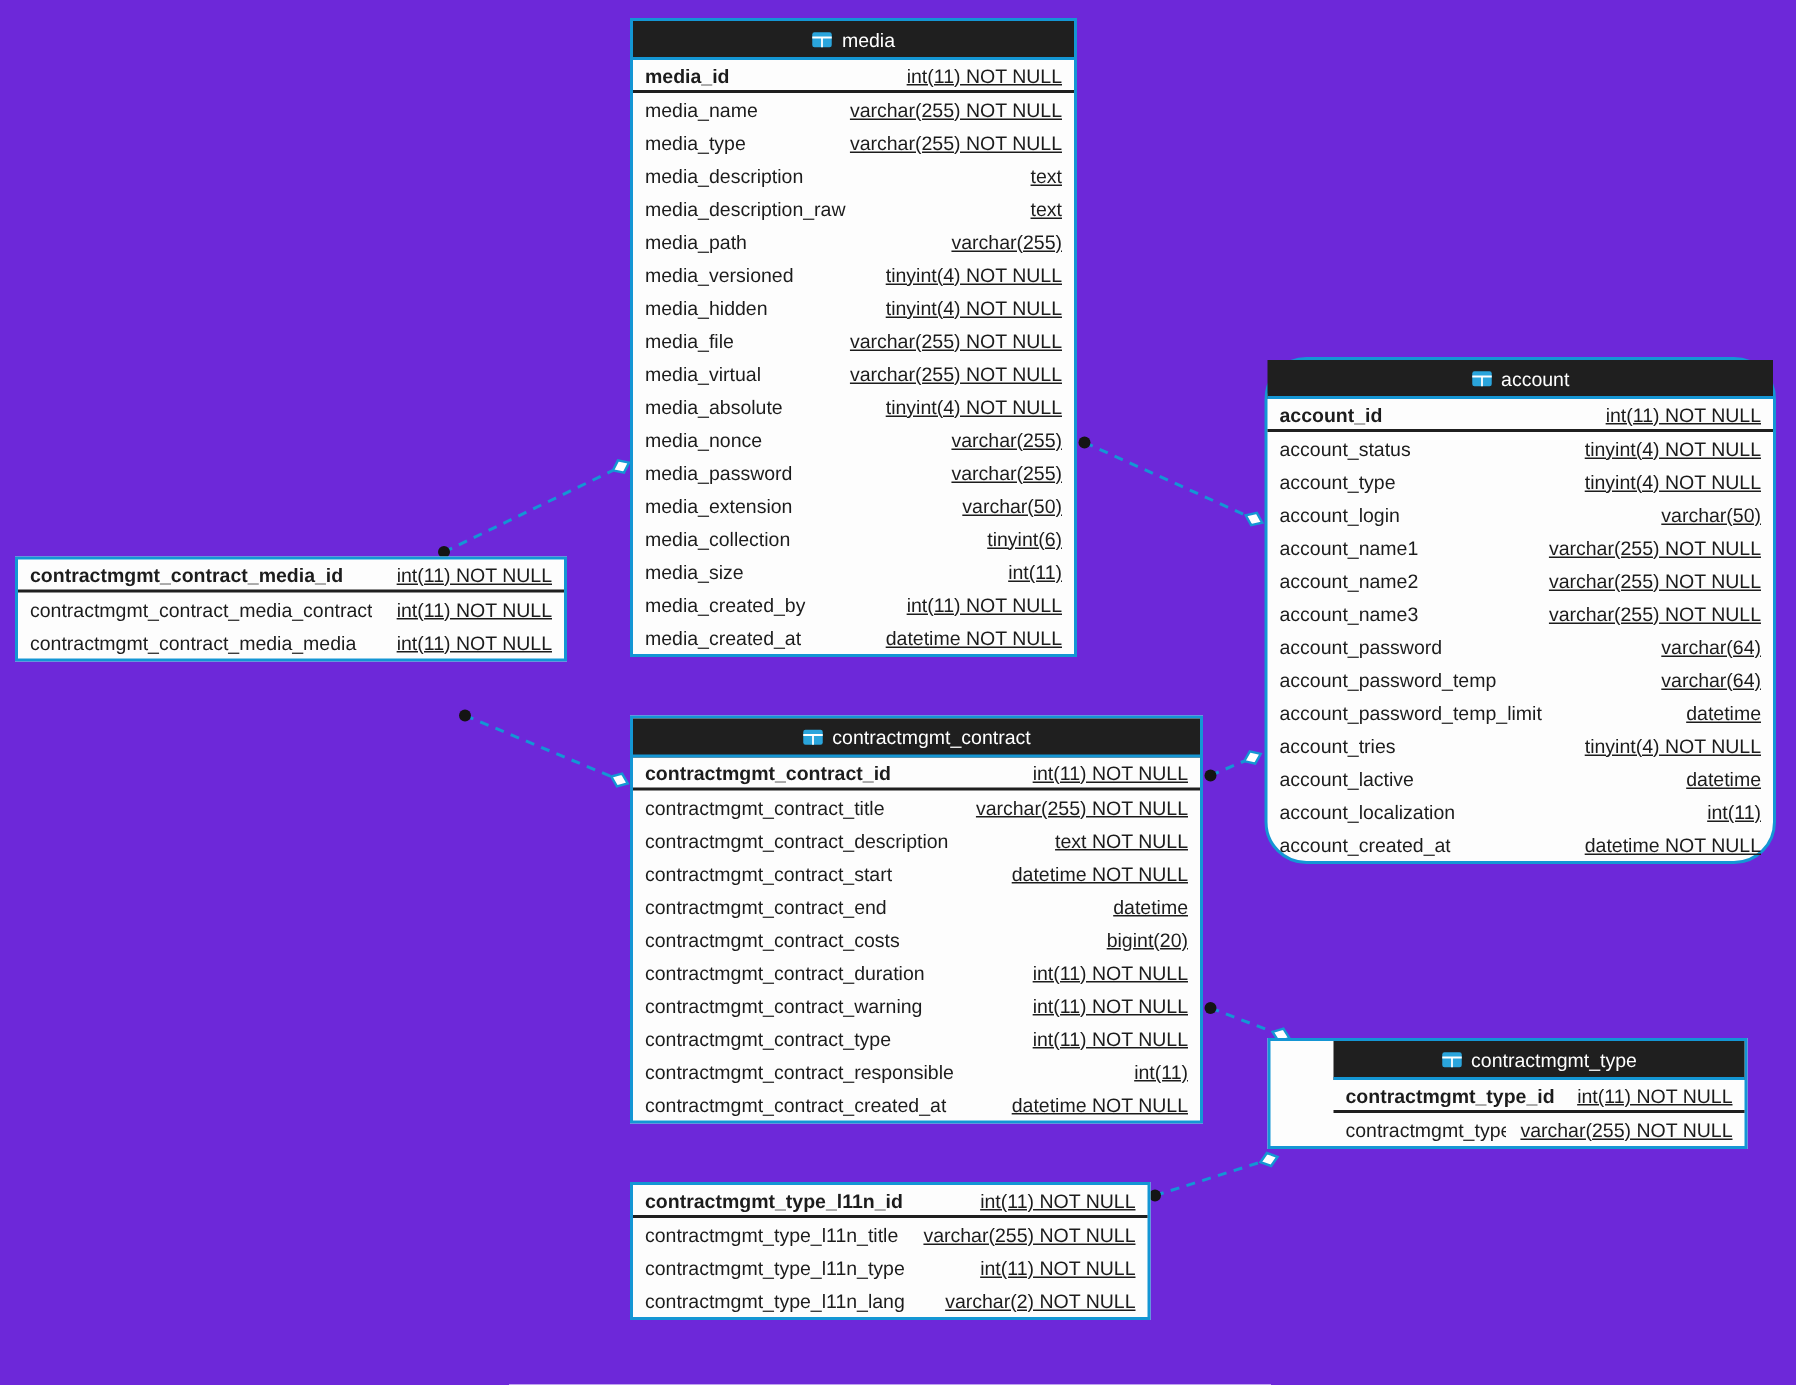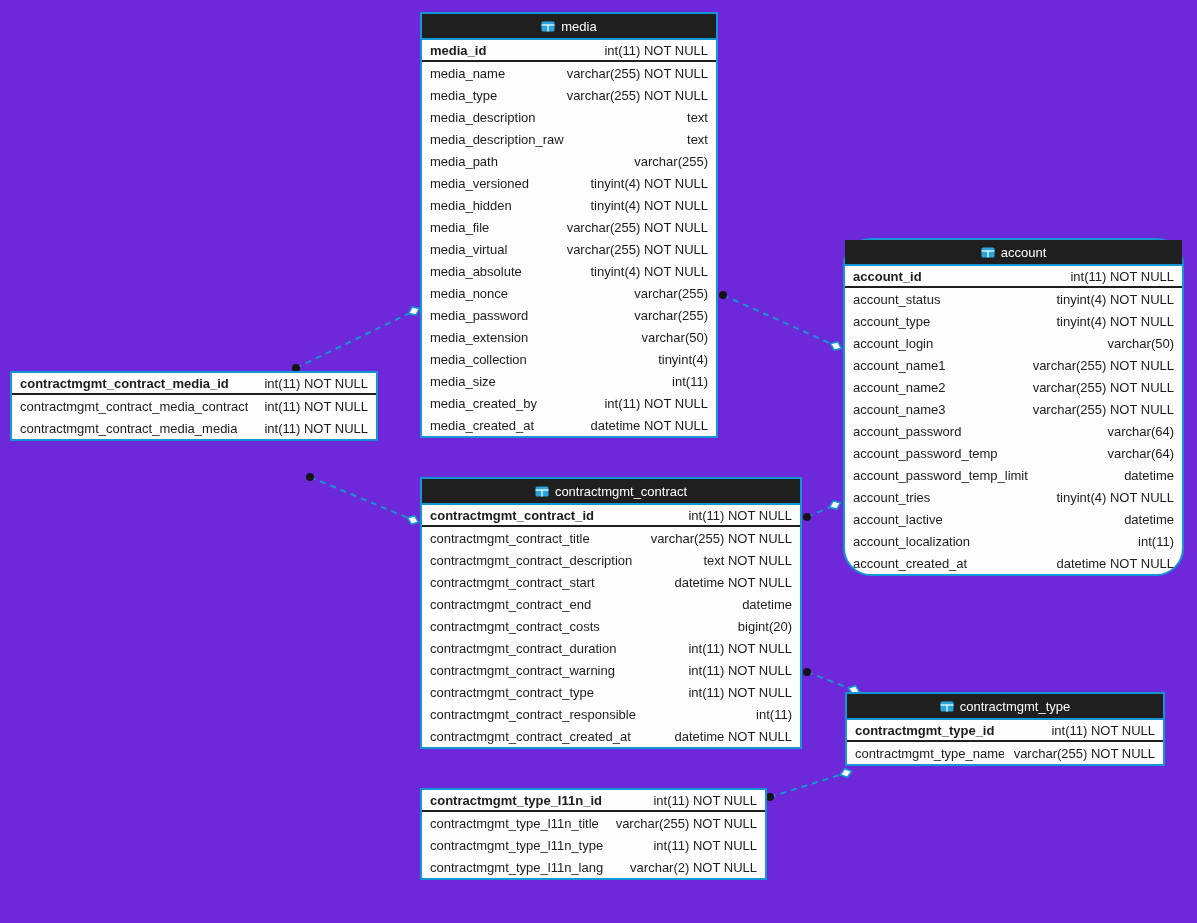--- a/index.html
+++ b/index.html
@@ -10,21 +10,21 @@
   .er-head{display:flex;align-items:center;justify-content:center;gap:6px;height:24px;
            background:var(--header-bg);color:var(--header-text);font-size:13px;
            border-bottom:2px solid var(--accent);white-space:nowrap;}
   .tbl-icon{width:14px;height:11px;display:inline-block;flex:0 0 auto;}
   .pk-row{height:25px;border-bottom:2px solid var(--pk-divider);}
   .pk-row .f-name{font-weight:bold;}
   .f-row{display:flex;justify-content:space-between;align-items:center;height:22px;
          padding:0 8px;font-size:13px;color:var(--row-text);gap:10px;white-space:nowrap;
          box-sizing:border-box;}
   .f-name{overflow:hidden;}
-  .f-type{margin-left:auto;}
+  .f-type{margin-left:auto;text-decoration:underline;}
 </style>
 </head>
 <body>
 
 <div id="canvas">
   <svg id="relations" xmlns="http://www.w3.org/2000/svg" width="1197" height="923">
       <line x1="296" y1="368" x2="408.5973084601358" y2="313.60977472688353" stroke="#1496d4" stroke-width="2" stroke-dasharray="6 5"></line>
       <circle cx="296" cy="368" r="4" fill="#141414"></circle>
       <polygon points="419.4,308.4 412.0,306.9 408.6,313.6 416.0,315.1" fill="#ffffff" stroke="#1496d4" stroke-width="1.6"></polygon>
       <line x1="723" y1="295" x2="830.5311909451093" y2="343.53177644425284" stroke="#1496d4" stroke-width="2" stroke-dasharray="6 5"></line>
@@ -104,21 +104,21 @@
         <div class="f-row">
           <span class="f-name">media_password</span>
           <span class="f-type">varchar(255)</span>
         </div>
         <div class="f-row">
           <span class="f-name">media_extension</span>
           <span class="f-type">varchar(50)</span>
         </div>
         <div class="f-row">
           <span class="f-name">media_collection</span>
-          <span class="f-type">tinyint(4)</span>
+          <span class="f-type">tinyint(6)</span>
         </div>
         <div class="f-row">
           <span class="f-name">media_size</span>
           <span class="f-type">int(11)</span>
         </div>
         <div class="f-row">
           <span class="f-name">media_created_by</span>
           <span class="f-type">int(11) NOT NULL</span>
         </div>
         <div class="f-row">
@@ -253,21 +253,21 @@
         </div>
         <div class="f-row">
           <span class="f-name">contractmgmt_contract_responsible</span>
           <span class="f-type">int(11)</span>
         </div>
         <div class="f-row">
           <span class="f-name">contractmgmt_contract_created_at</span>
           <span class="f-type">datetime NOT NULL</span>
         </div>
       </div>
-      <div class="er-table" style="left: 845px; top: 692px; width: 320px;">
+      <div class="er-table" style="left: 845px; top: 692px; width: 320px; padding-left: 42px;">
         <div class="er-head">
           <svg viewBox="0 0 14 11" class="tbl-icon">
             <rect x="0.5" y="0.5" width="13" height="10" rx="1.5" fill="#2aa5dc"></rect>
             <line x1="0.5" y1="4" x2="13.5" y2="4" stroke="#ffffff" stroke-width="1.2"></line>
             <line x1="7" y1="4" x2="7" y2="10.5" stroke="#ffffff" stroke-width="1.2"></line>
           </svg>
           <span>contractmgmt_type</span>
         </div>
         <div class="f-row pk-row">
           <span class="f-name">contractmgmt_type_id</span>

